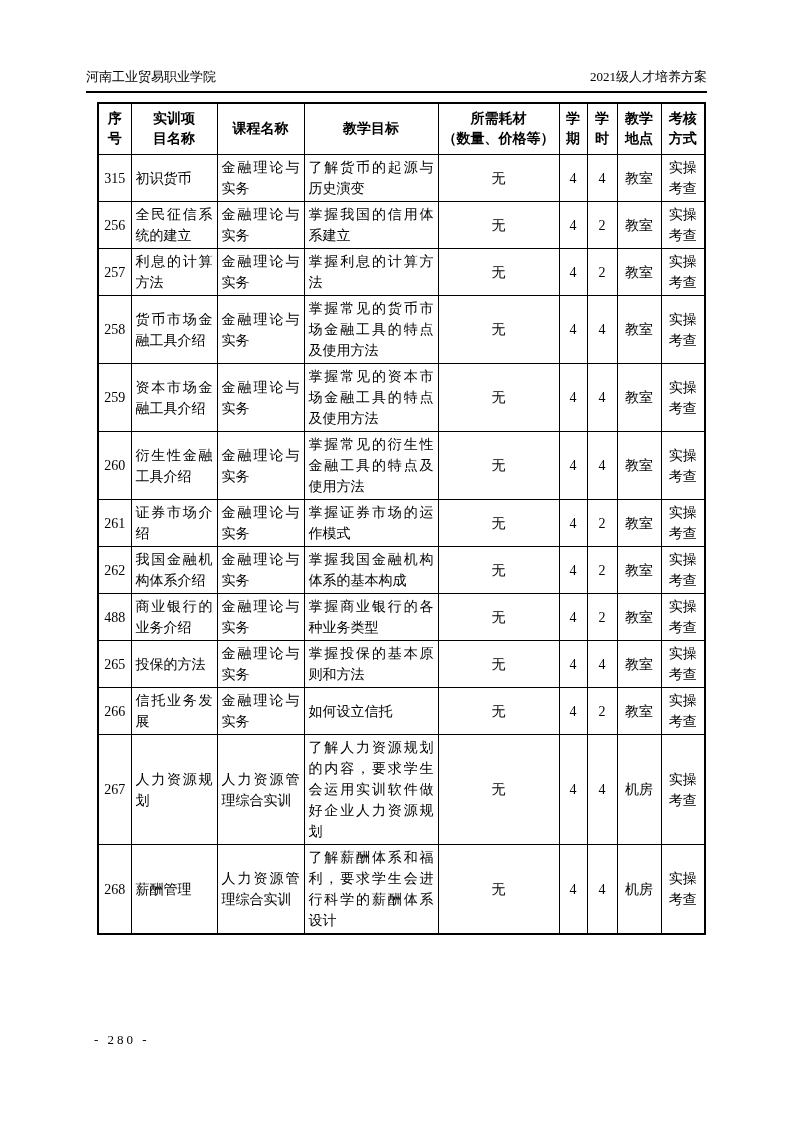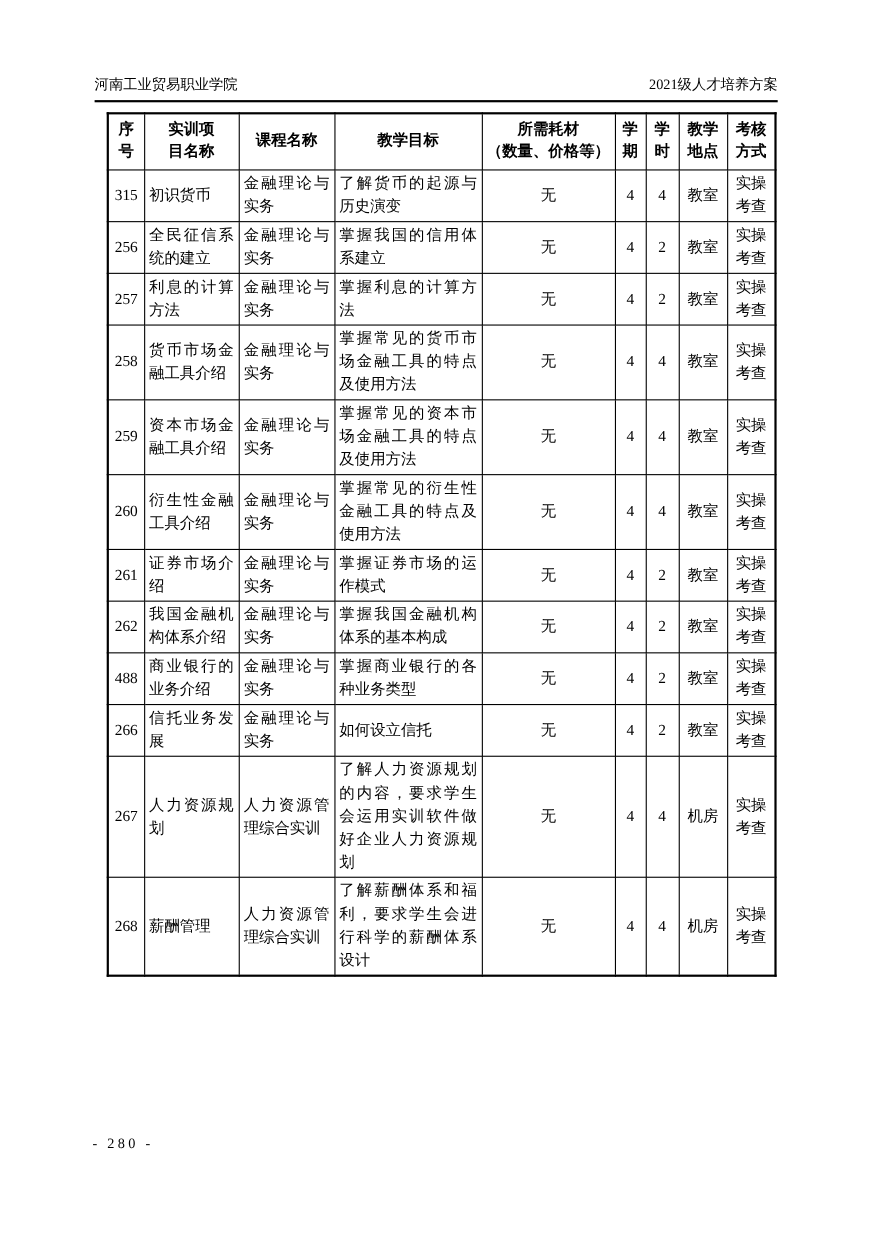--- a/index.html
+++ b/index.html
@@ -49,21 +49,21 @@
     line-height:21px;
     padding:2px 4px;
   }
   .col-no, .col-materials, .col-semester, .col-hours, .col-location, .col-assessment { text-align:center; }
   .col-project, .col-course, .col-objective { text-align:justify; text-justify:inter-ideograph; }
   td.col-project { padding:2px 12px; }
   td.col-course  { padding:2px 7px;margin-top:37px; }
   td.col-objective { padding:2px 6px;font-family:Liberation Serif, serif; }
   .doc-footer {
     position:absolute;
-    left:84px; top:1032px;
+    left:94px; top:1032px;
     font-size:13px;
     letter-spacing:3px;
   }
 </style>
 </head>
 <body>
 
 <div class="page">
   <div class="content">
 
@@ -198,20 +198,31 @@
             <td class="col-project">商业银行的业务介绍</td>
             <td class="col-course">金融理论与实务</td>
             <td class="col-objective">掌握商业银行的各种业务类型</td>
             <td class="col-materials">无</td>
             <td class="col-semester">4</td>
             <td class="col-hours">2</td>
             <td class="col-location">教室</td>
             <td class="col-assessment">实操考查</td>
           </tr>
           <tr>
+            <td class="col-no">265</td>
+            <td class="col-project">投保的方法</td>
+            <td class="col-course">金融理论与实务</td>
+            <td class="col-objective">掌握投保的基本原则和方法</td>
+            <td class="col-materials">无</td>
+            <td class="col-semester">4</td>
+            <td class="col-hours">4</td>
+            <td class="col-location">教室</td>
+            <td class="col-assessment">实操考查</td>
+          </tr>
+          <tr>
             <td class="col-no">266</td>
             <td class="col-project">信托业务发展</td>
             <td class="col-course">金融理论与实务</td>
             <td class="col-objective">如何设立信托</td>
             <td class="col-materials">无</td>
             <td class="col-semester">4</td>
             <td class="col-hours">2</td>
             <td class="col-location">教室</td>
             <td class="col-assessment">实操考查</td>
           </tr>

